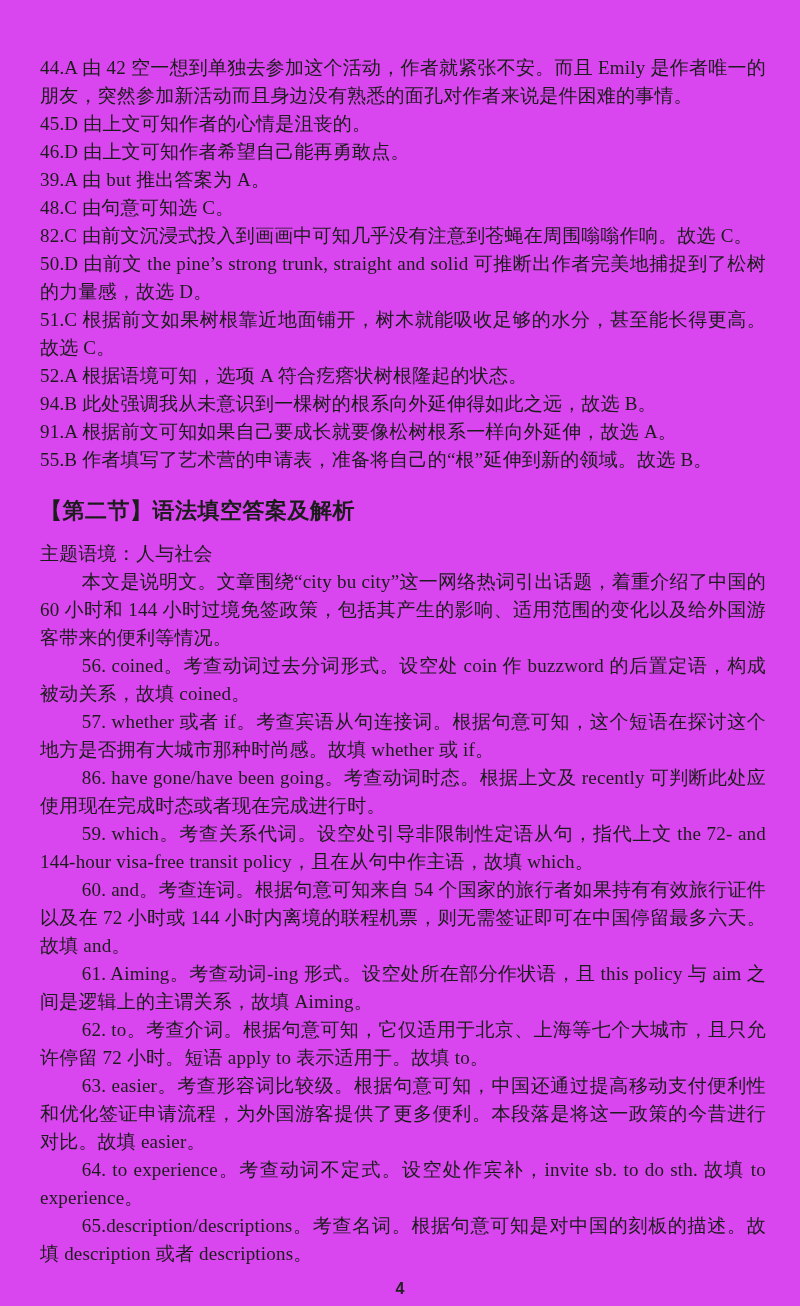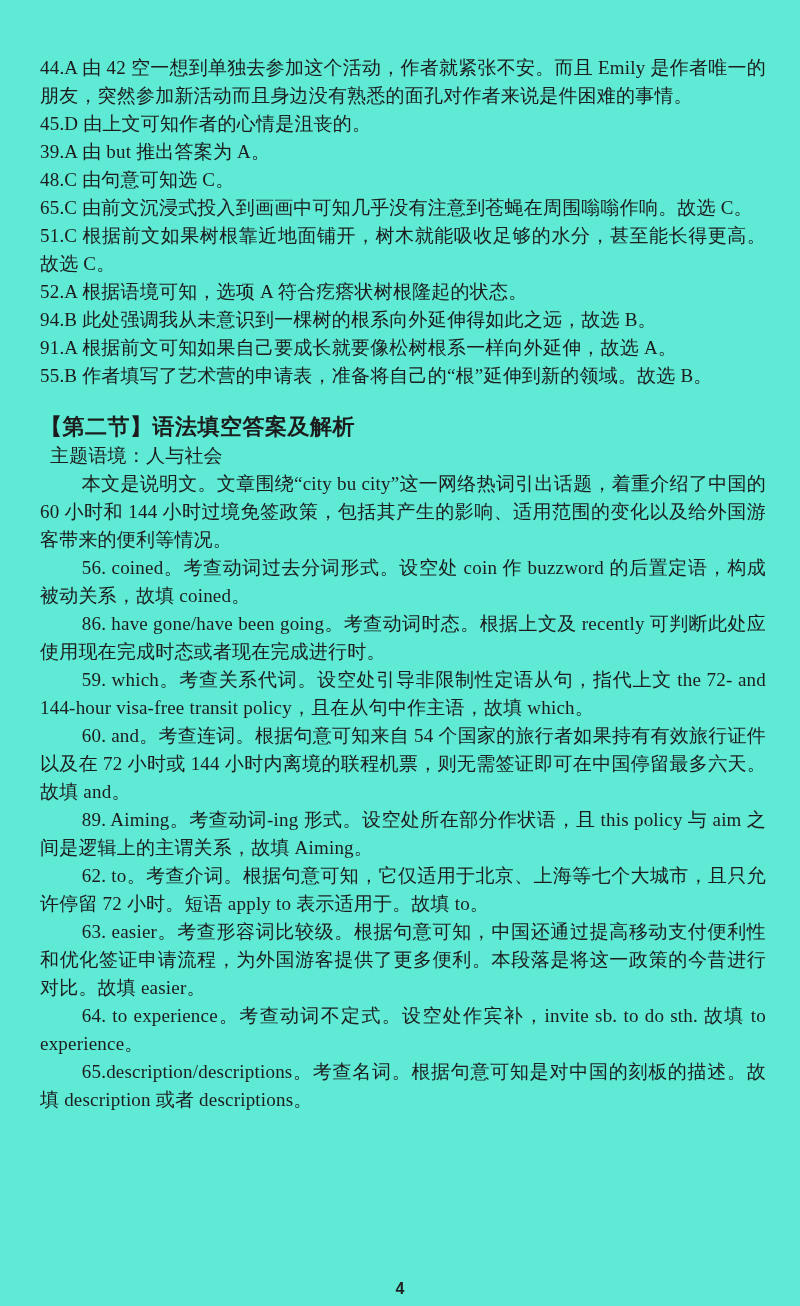--- a/index.html
+++ b/index.html
@@ -5,44 +5,44 @@
   html, body {
     margin: 0;
     padding: 0;
     background: #e9e9e9;
   }
   .page {
     position: relative;
     width: 800px;
     height: 1306px;
     margin: 0 auto;
-    background: #5eead4;
+    background: #d946ef;
     color: #1c1c1c;
     box-sizing: border-box;
     padding: 54px 34px 0 40px;
     font-family: "Liberation Serif", "DejaVu Serif", serif;
     overflow: hidden;
   }
   .content p {
     margin: 0;
     font-size: 19px;
     line-height: 28px;
     text-align: justify;
     letter-spacing: 0.2px;
   }
   .content p.item { text-indent: 0; }
-  .content p.plain { text-indent: 0; margin-left: 10px; }
+  .content p.plain { text-indent: 0; }
   .content p.indent { text-indent: 2.2em; }
   .content p.heading {
     font-family: "Liberation Sans", "DejaVu Sans", sans-serif;
     font-weight: 700;
     font-size: 22px;
     line-height: 30px;
     margin-top: 22px;
-    margin-bottom: 0;
+    margin-bottom: 14px;
     text-indent: 0;
     letter-spacing: 0.5px;
   }
   .page-number {
     position: absolute;
     left: 0;
     bottom: 8px;
     width: 100%;
     text-align: center;
     font-family: "Liberation Sans", "DejaVu Sans", sans-serif;
@@ -51,35 +51,38 @@
     color: #222;
   }
 </style>
 </head>
 <body>
 
 <div class="page">
   <div class="content" id="content">
       <p class="item">44.A 由 42 空一想到单独去参加这个活动，作者就紧张不安。而且 Emily 是作者唯一的朋友，突然参加新活动而且身边没有熟悉的面孔对作者来说是件困难的事情。</p>
       <p class="item">45.D 由上文可知作者的心情是沮丧的。</p>
+      <p class="item">46.D 由上文可知作者希望自己能再勇敢点。</p>
       <p class="item">39.A 由 but 推出答案为 A。</p>
       <p class="item">48.C 由句意可知选 C。</p>
-      <p class="item">65.C 由前文沉浸式投入到画画中可知几乎没有注意到苍蝇在周围嗡嗡作响。故选 C。</p>
+      <p class="item">82.C 由前文沉浸式投入到画画中可知几乎没有注意到苍蝇在周围嗡嗡作响。故选 C。</p>
+      <p class="item">50.D 由前文 the pine’s strong trunk, straight and solid 可推断出作者完美地捕捉到了松树的力量感，故选 D。</p>
       <p class="item">51.C 根据前文如果树根靠近地面铺开，树木就能吸收足够的水分，甚至能长得更高。故选 C。</p>
       <p class="item">52.A 根据语境可知，选项 A 符合疙瘩状树根隆起的状态。</p>
       <p class="item">94.B 此处强调我从未意识到一棵树的根系向外延伸得如此之远，故选 B。</p>
       <p class="item">91.A 根据前文可知如果自己要成长就要像松树根系一样向外延伸，故选 A。</p>
       <p class="item">55.B 作者填写了艺术营的申请表，准备将自己的“根”延伸到新的领域。故选 B。</p>
       <p class="heading">【第二节】语法填空答案及解析</p>
       <p class="plain">主题语境：人与社会</p>
       <p class="indent">本文是说明文。文章围绕“city bu city”这一网络热词引出话题，着重介绍了中国的 60 小时和 144 小时过境免签政策，包括其产生的影响、适用范围的变化以及给外国游客带来的便利等情况。</p>
       <p class="indent">56. coined。考查动词过去分词形式。设空处 coin 作 buzzword 的后置定语，构成被动关系，故填 coined。</p>
+      <p class="indent">57. whether 或者 if。考查宾语从句连接词。根据句意可知，这个短语在探讨这个地方是否拥有大城市那种时尚感。故填 whether 或 if。</p>
       <p class="indent">86. have gone/have been going。考查动词时态。根据上文及 recently 可判断此处应使用现在完成时态或者现在完成进行时。</p>
       <p class="indent">59. which。考查关系代词。设空处引导非限制性定语从句，指代上文 the 72- and 144-hour visa-free transit policy，且在从句中作主语，故填 which。</p>
       <p class="indent">60. and。考查连词。根据句意可知来自 54 个国家的旅行者如果持有有效旅行证件以及在 72 小时或 144 小时内离境的联程机票，则无需签证即可在中国停留最多六天。故填 and。</p>
-      <p class="indent">89. Aiming。考查动词-ing 形式。设空处所在部分作状语，且 this policy 与 aim 之间是逻辑上的主谓关系，故填 Aiming。</p>
+      <p class="indent">61. Aiming。考查动词-ing 形式。设空处所在部分作状语，且 this policy 与 aim 之间是逻辑上的主谓关系，故填 Aiming。</p>
       <p class="indent">62. to。考查介词。根据句意可知，它仅适用于北京、上海等七个大城市，且只允许停留 72 小时。短语 apply to 表示适用于。故填 to。</p>
       <p class="indent">63. easier。考查形容词比较级。根据句意可知，中国还通过提高移动支付便利性和优化签证申请流程，为外国游客提供了更多便利。本段落是将这一政策的今昔进行对比。故填 easier。</p>
       <p class="indent">64. to experience。考查动词不定式。设空处作宾补，invite sb. to do sth. 故填 to experience。</p>
       <p class="indent">65.description/descriptions。考查名词。根据句意可知是对中国的刻板的描述。故填 description 或者 descriptions。</p>
     </div>
   <div class="page-number">4</div>
 </div>
 
 </body></html>

